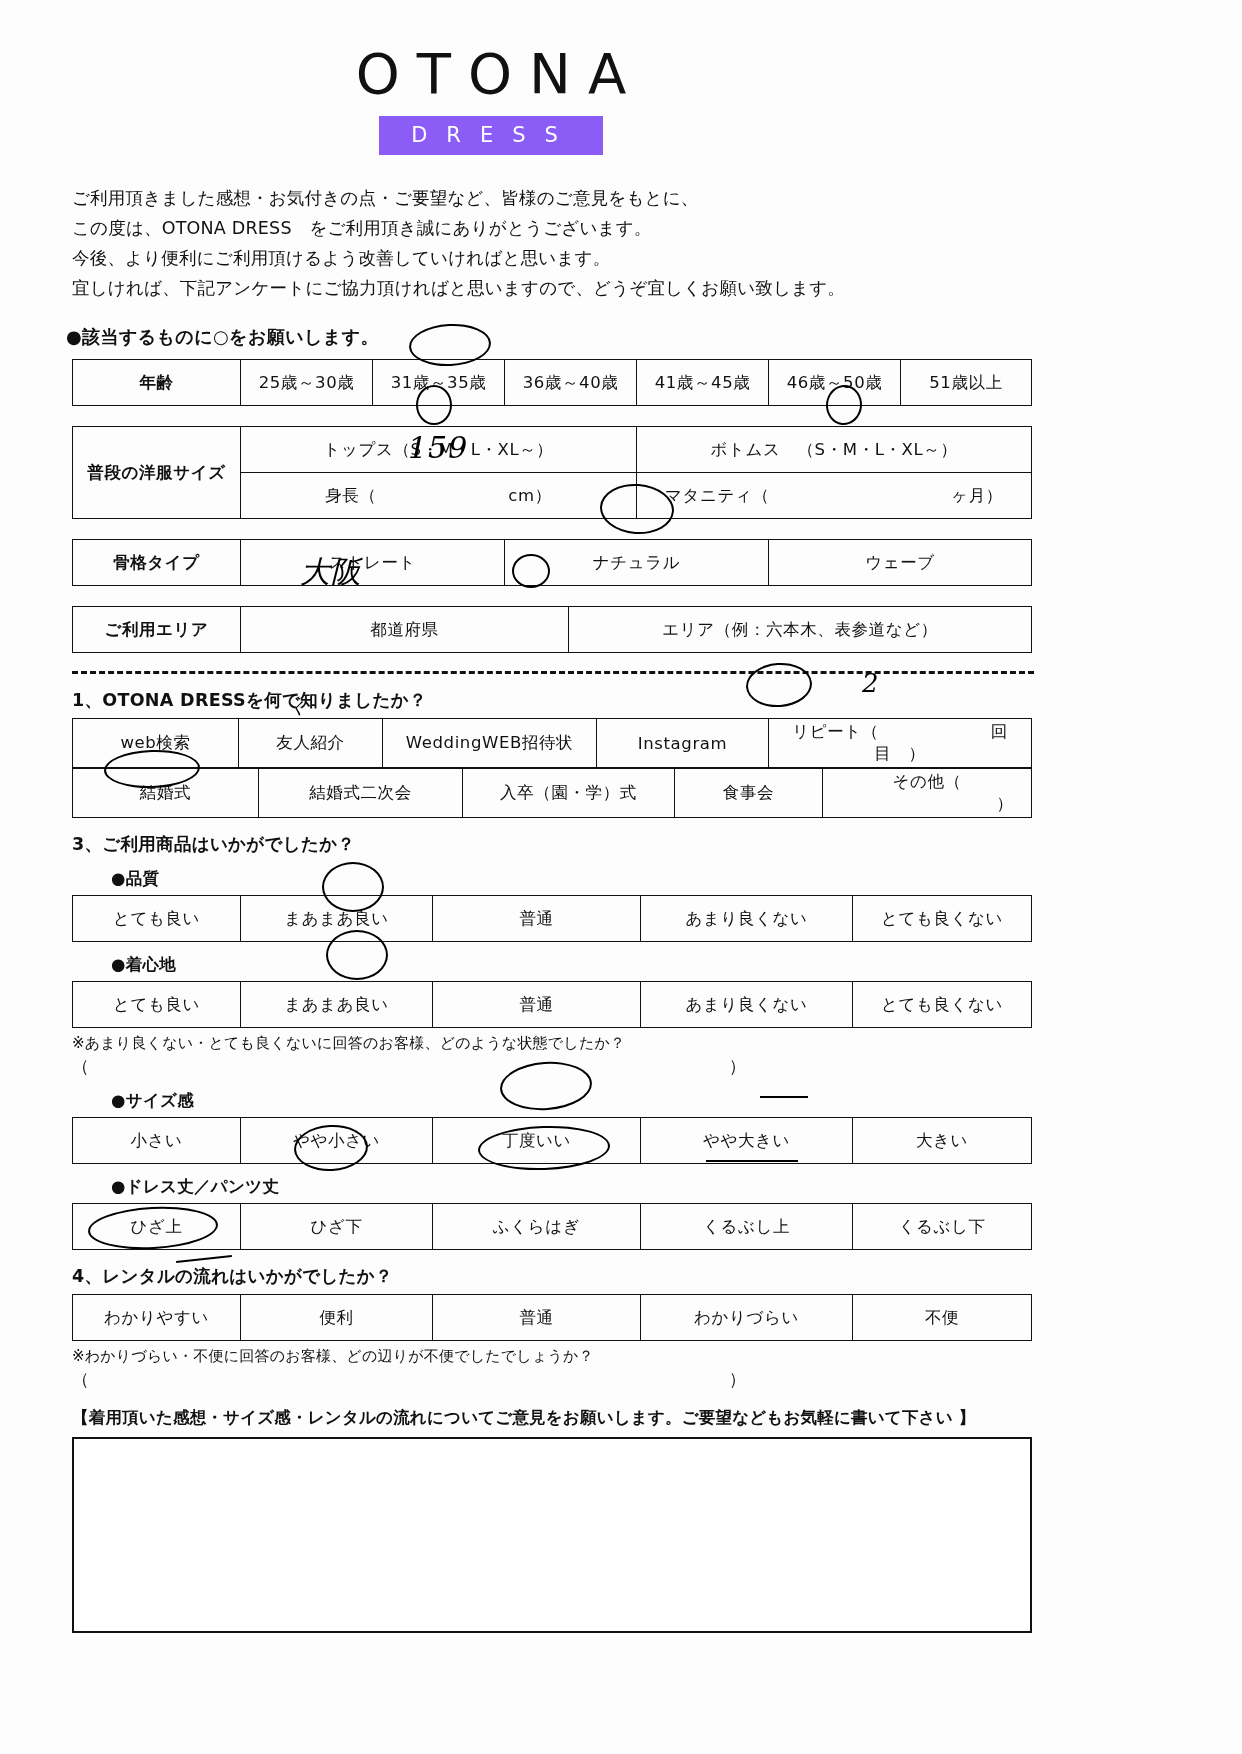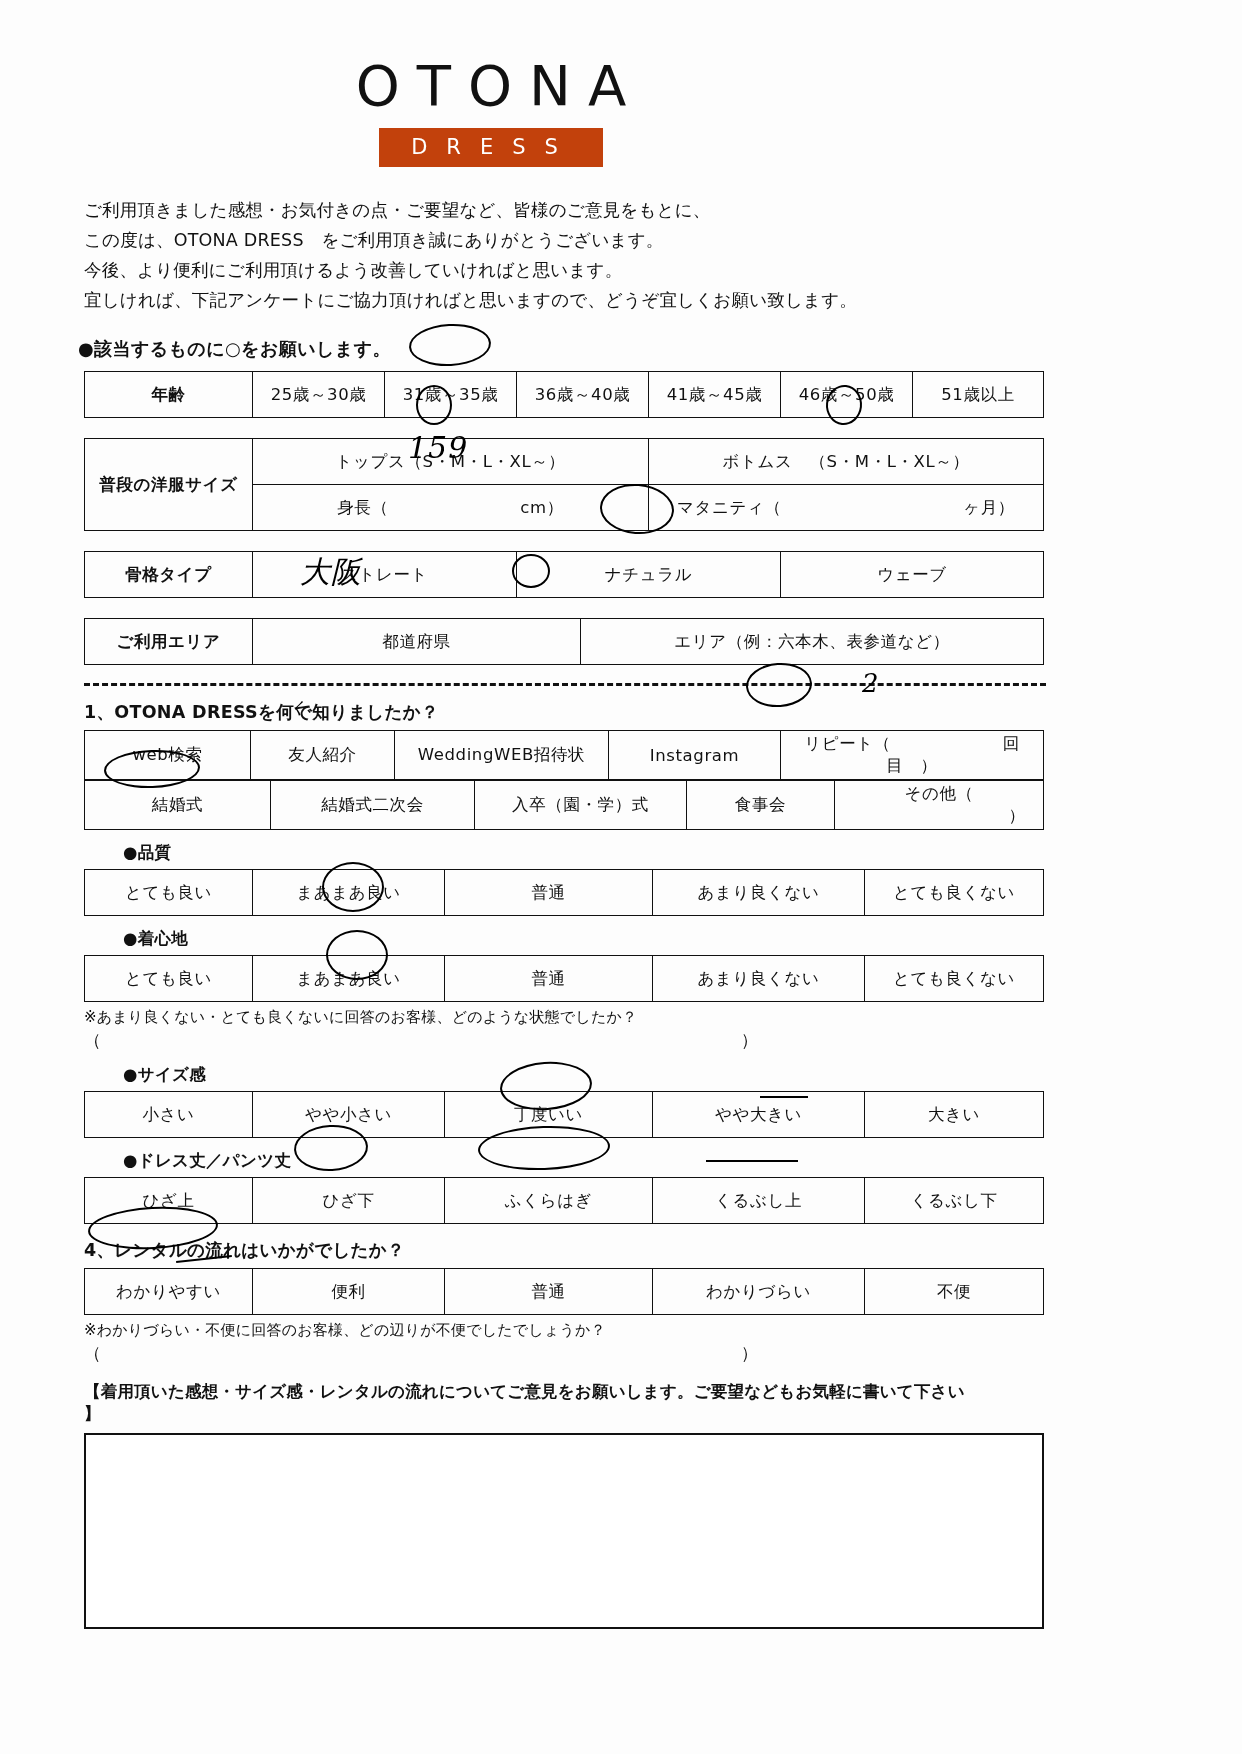--- a/index.html
+++ b/index.html
@@ -5,31 +5,31 @@
   * { box-sizing: border-box; }
   html, body { margin:0; padding:0; }
   body {
     width: 1242px; height: 1754px;
     background: #fdfdfd;
     font-family: "DejaVu Sans", "Liberation Sans", sans-serif;
     color: #111;
     position: relative;
     overflow: hidden;
   }
-  .page { position:relative; width:982px; height:1754px; padding: 16px; }
+  .page { position:relative; width:982px; height:1754px; padding: 4px; }
 
   
   .logo-wrap { text-align:center; padding-top: 42px; }
   .logo-main {
     font-size: 56px; letter-spacing: 17px; font-weight: 400;
     font-family: "DejaVu Sans", sans-serif; color:#111; line-height: 1;
     padding-left: 17px;
   }
   .logo-band {
-    display:inline-block; background:#c2410c; color:#fff;
+    display:inline-block; background:#8b5cf6; color:#fff;
     margin-top: 14px; padding: 7px 26px 8px 32px;
     font-size: 21px; letter-spacing: 19px; font-weight:400;
   }
 
   
   .intro { margin: 28px 0 0 68px; font-size: 17.5px; line-height: 1.72; letter-spacing:.2px; }
   .intro div { white-space: pre; }
 
   .bullet-head { margin: 22px 0 10px 62px; font-size: 18px; font-weight: bold; letter-spacing:.4px; }
 
@@ -209,20 +209,21 @@
       <td style="width:148px">食事会</td>
       <td class="lft">
         <span>その他（</span>
         <span style="display:inline-block;width:150px"></span>
         <span>）</span>
       </td>
     </tr>
   </tbody>
     </table>
 
+  <div class="qh">3、ご利用商品はいかがでしたか？</div>
 
   <div class="sh">●品質</div>
   <table class="f">
     <tbody>
         <tr>
       <td style="width:168px">とても良い</td>
       <td style="width:192px">まあまあ良い</td>
       <td style="width:208px">普通</td>
       <td style="width:212px">あまり良くない</td>
       <td>とても良くない</td>

